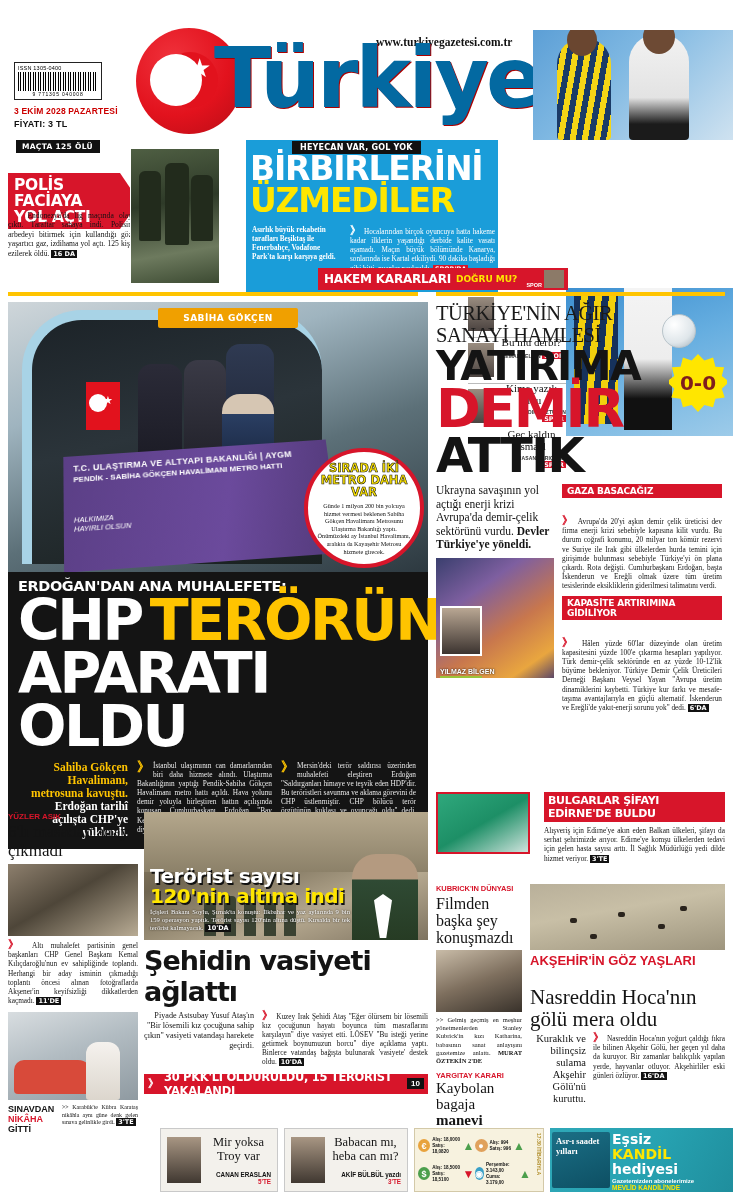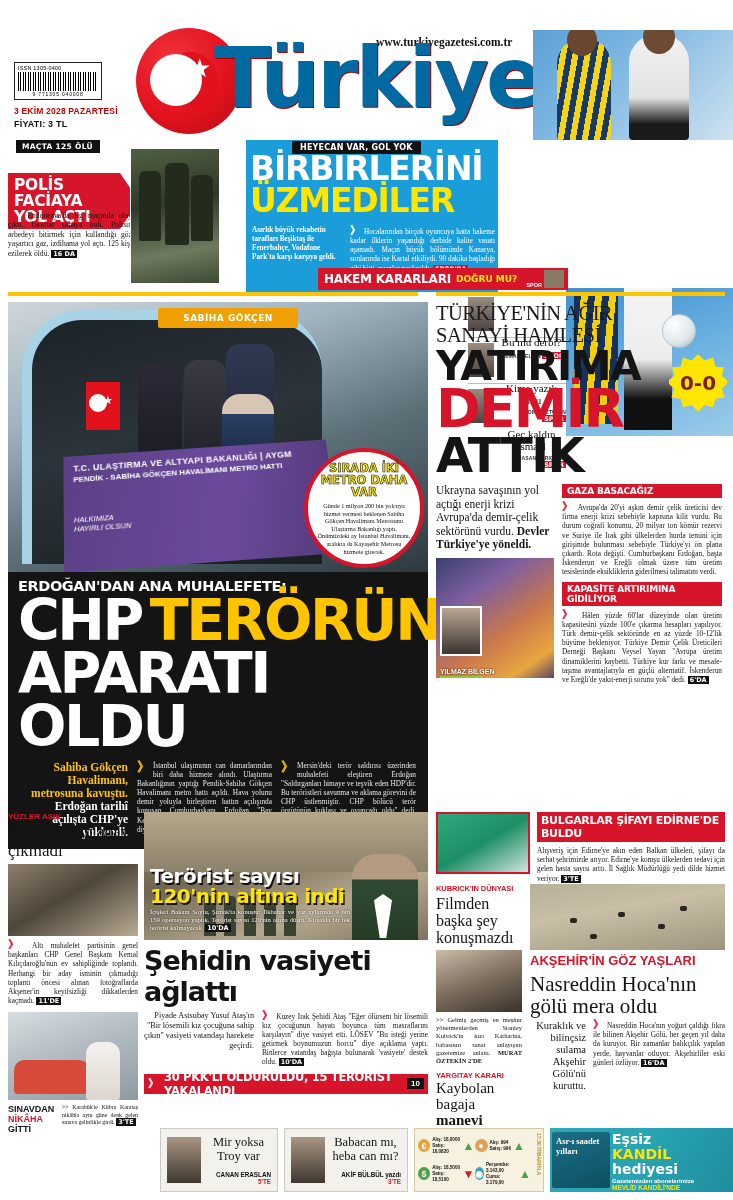--- a/index.html
+++ b/index.html
@@ -220,24 +220,24 @@
   .dmb-lead b { font-weight: bold; }
   .dmb-photo {
     position:relative; width: 118px; height: 120px; margin-top: 6px;
     background: linear-gradient(145deg,#3a3f6e 0%,#7e5fa0 30%,#c8774d 60%,#e9a63f 85%,#5c4768 100%);
   }
   .dmb-avatar { position:absolute; left: 4px; bottom: 22px; width: 42px; height: 50px; background: linear-gradient(180deg,#b9a793,#3c3430); border:2px solid #fff; }
   .dmb-name { position:absolute; left: 4px; bottom: 2px; font-size: 7px; font-weight:900; color:#fff; line-height:8px; text-shadow:0 0 2px #000;}
   .dmb-name-ul { position:absolute; left:4px; bottom:0; width:42px; height:2px; background:#9ac43a;}
   .dmb-right { width: 160px; }
   .red-head { background:#d7152a; color:#fff; font-size: 9px; font-weight:900; padding: 2px 5px; font-family:"DejaVu Sans",sans-serif; letter-spacing:-.2px;}
-  .rh-text { font-size: 7.3px; line-height: 9.2px; text-align: justify; color:#141414; margin-top: 4px; font-family:"Liberation Serif",serif; }
-
-  
-  .bulgar { position:absolute; left: 436px; top: 812px; width: 289px; display:flex; gap:7px; }
+  .rh-text { font-size: 7.3px; line-height: 9.2px; text-align: justify; color:#141414; margin-top: 18px; font-family:"Liberation Serif",serif; }
+
+  
+  .bulgar { position:absolute; left: 436px; top: 792px; width: 289px; display:flex; gap:14px; }
   .bulgar-photo { width: 94px; height: 62px; background: linear-gradient(150deg,#2fa87c 0%,#1d8f66 50%,#cfe3dd 100%); border:2px solid #d7152a; }
   .bulgar-right { flex:1; }
   .bulgar-head { background:#d7152a; color:#fff; font-size: 11px; font-weight:900; padding: 2px 4px; font-family:"DejaVu Sans",sans-serif; letter-spacing:-.3px;}
   .bulgar-body { font-size: 7.3px; line-height: 9.2px; text-align: justify; margin-top:4px; font-family:"Liberation Serif",serif; color:#141414;}
 
   
   .kubrick { position:absolute; left: 436px; top: 884px; width: 86px; }
   .kub-kicker { color:#d7152a; font-size: 7.5px; font-weight:900; letter-spacing:-.1px;}
   .kub-title { font-size: 16px; line-height: 17px; color:#141414; font-family:"Liberation Serif",serif; margin-top:2px;}
   .kub-photo { width: 86px; height: 62px; margin-top: 4px; background: linear-gradient(160deg,#c9bca8 0%,#7e6f5e 50%,#39322b 100%); }
@@ -245,21 +245,21 @@
   .kub-by { font-size: 6.5px; font-weight:900; color:#111; }
   .yargitay-k { color:#d7152a; font-size: 7.5px; font-weight:900; margin-top: 6px; }
   .yargitay-t { font-size: 15px; line-height: 16px; color:#141414; font-family:"Liberation Serif",serif; }
   .yargitay-t b { font-weight:bold; }
 
   
   .nasr { position:absolute; left: 530px; top: 884px; width: 195px; }
   .nasr-photo { width: 195px; height: 66px; background: linear-gradient(170deg,#b9b09a 0%,#c8bfa6 40%,#9e957e 100%); position:relative; overflow:hidden;}
   .nasr-cow { position:absolute; width: 7px; height: 5px; background:#2a241d; border-radius:2px; }
   .nasr-kicker { color:#d7152a; font-size: 13px; font-weight:900; margin-top:3px;}
-  .nasr-title { font-size: 21px; line-height: 22px; color:#141414; font-family:"Liberation Serif",serif; margin-top:5px;}
+  .nasr-title { font-size: 21px; line-height: 22px; color:#141414; font-family:"Liberation Serif",serif; margin-top:18px;}
   .nasr-cols { display:flex; gap:7px; margin-top:3px; }
   .nasr-lead { width: 56px; font-size: 10.5px; line-height: 12px; text-align:right; color:#141414; font-family:"Liberation Serif",serif;}
   .nasr-body { flex:1; font-size: 7.3px; line-height: 9.2px; text-align: justify; color:#141414; font-family:"Liberation Serif",serif;}
 
   
   .bl { position:absolute; left: 8px; top: 812px; width: 130px; }
   .bl-kicker { color:#d7152a; font-size: 8px; font-weight:900; }
   .bl-title { font-size: 17px; line-height: 18.5px; color:#141414; font-family:"Liberation Serif",serif; margin-top:2px;}
   .bl-photo { width: 130px; height: 72px; margin-top:4px; background: linear-gradient(150deg,#8d7f6d 0%,#4e4639 45%,#b9ac95 100%); }
   .bl-body { font-size: 7.3px; line-height: 9.2px; text-align: justify; margin-top:4px; color:#141414; font-family:"Liberation Serif",serif;}

